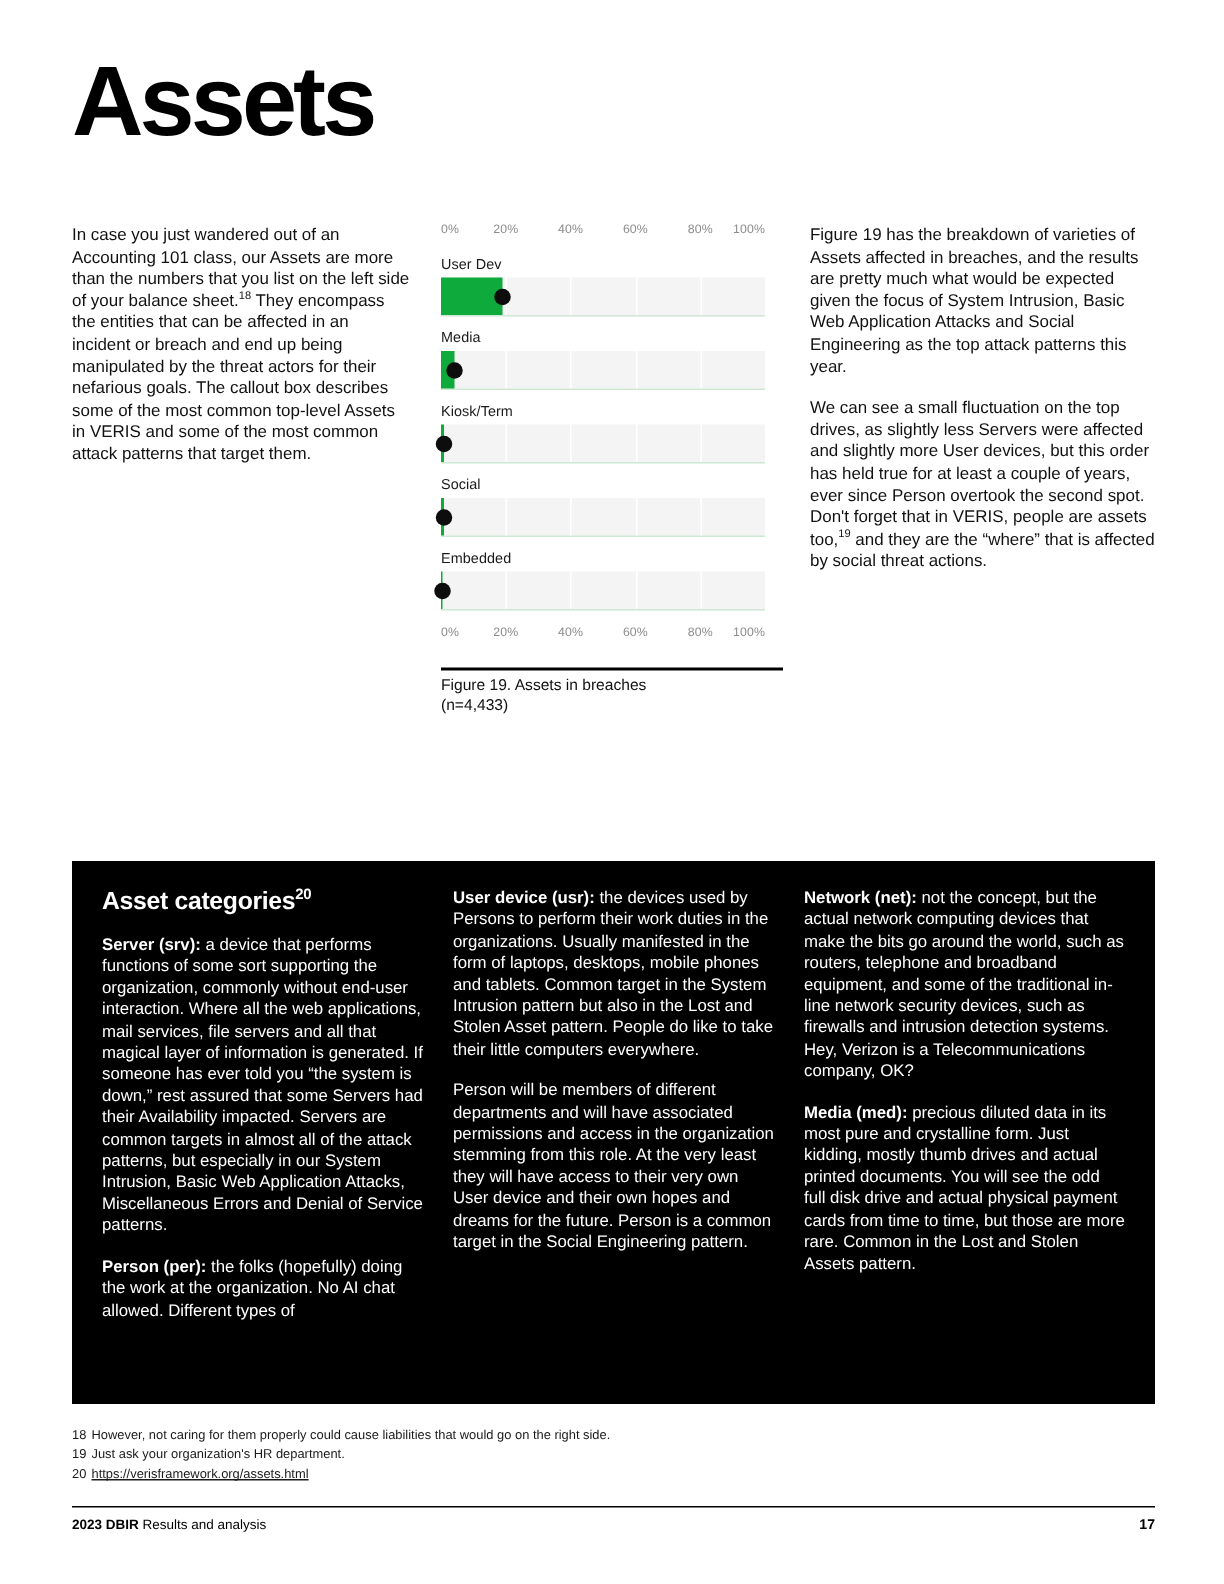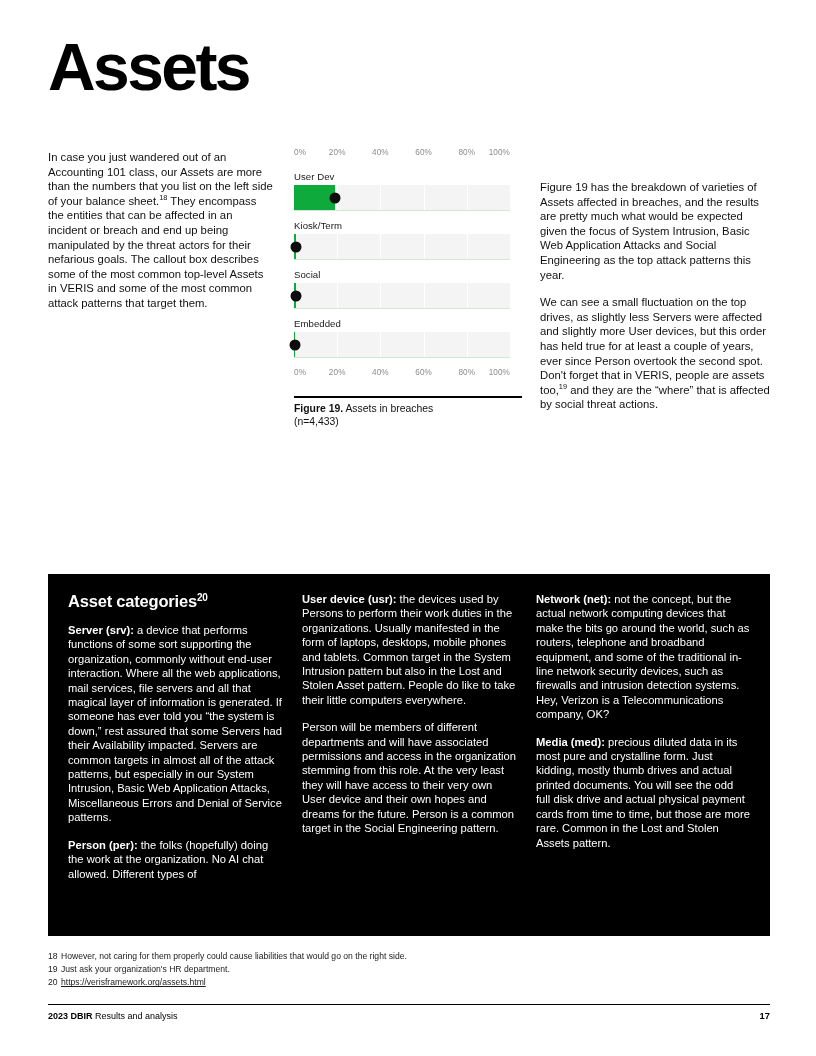--- a/index.html
+++ b/index.html
@@ -31,21 +31,20 @@
     position: absolute;
     left: 48px;
     top: 150px;
     width: 226px;
   }
   .col-right {
     position: absolute;
     left: 540px;
     top: 150px;
     width: 230px;
-    margin-top: 30px;
   }
   .body-text {
     font-size: 11.3px;
     line-height: 14.6px;
     color: #111;
   }
   .body-text p { margin: 0 0 13px 0; }
   sup { font-size: 7.4px; vertical-align: super; line-height: 0; }
 
   
@@ -113,21 +112,21 @@
     border-top: 2px solid #000;
     width: 228px;
   }
   .fig-caption {
     margin-top: 5px;
     width: 232px;
     font-size: 10.4px;
     line-height: 12.8px;
     color: #111;
   }
-  .fig-caption b { font-weight: 700; }
+  .fig-caption b { font-weight: 400; }
 
   
   .callout {
     position: absolute;
     left: 48px;
     top: 574px;
     width: 722px;
     height: 362px;
     background: #000000;
     color: #ffffff;
@@ -213,20 +212,31 @@
         <div class="bar-track">
           <div class="grid-line" style="left: 20%;"></div>
           <div class="grid-line" style="left: 40%;"></div>
           <div class="grid-line" style="left: 60%;"></div>
           <div class="grid-line" style="left: 80%;"></div>
           <div class="bar-fill" style="width: 19%; background: rgb(15, 170, 60);"></div>
           <div class="bar-dot" style="left: 19%; background: rgb(13, 13, 13);"></div>
         </div>
       </div>
       <div class="bar-group">
+        <div class="bar-label">Media</div>
+        <div class="bar-track">
+          <div class="grid-line" style="left: 20%;"></div>
+          <div class="grid-line" style="left: 40%;"></div>
+          <div class="grid-line" style="left: 60%;"></div>
+          <div class="grid-line" style="left: 80%;"></div>
+          <div class="bar-fill" style="width: 4%; background: rgb(15, 170, 60);"></div>
+          <div class="bar-dot" style="left: 4%; background: rgb(13, 13, 13);"></div>
+        </div>
+      </div>
+      <div class="bar-group">
         <div class="bar-label">Kiosk/Term</div>
         <div class="bar-track">
           <div class="grid-line" style="left: 20%;"></div>
           <div class="grid-line" style="left: 40%;"></div>
           <div class="grid-line" style="left: 60%;"></div>
           <div class="grid-line" style="left: 80%;"></div>
           <div class="bar-fill" style="width: 1%; background: rgb(15, 170, 60);"></div>
           <div class="bar-dot" style="left: 1%; background: rgb(13, 13, 13);"></div>
         </div>
       </div>

